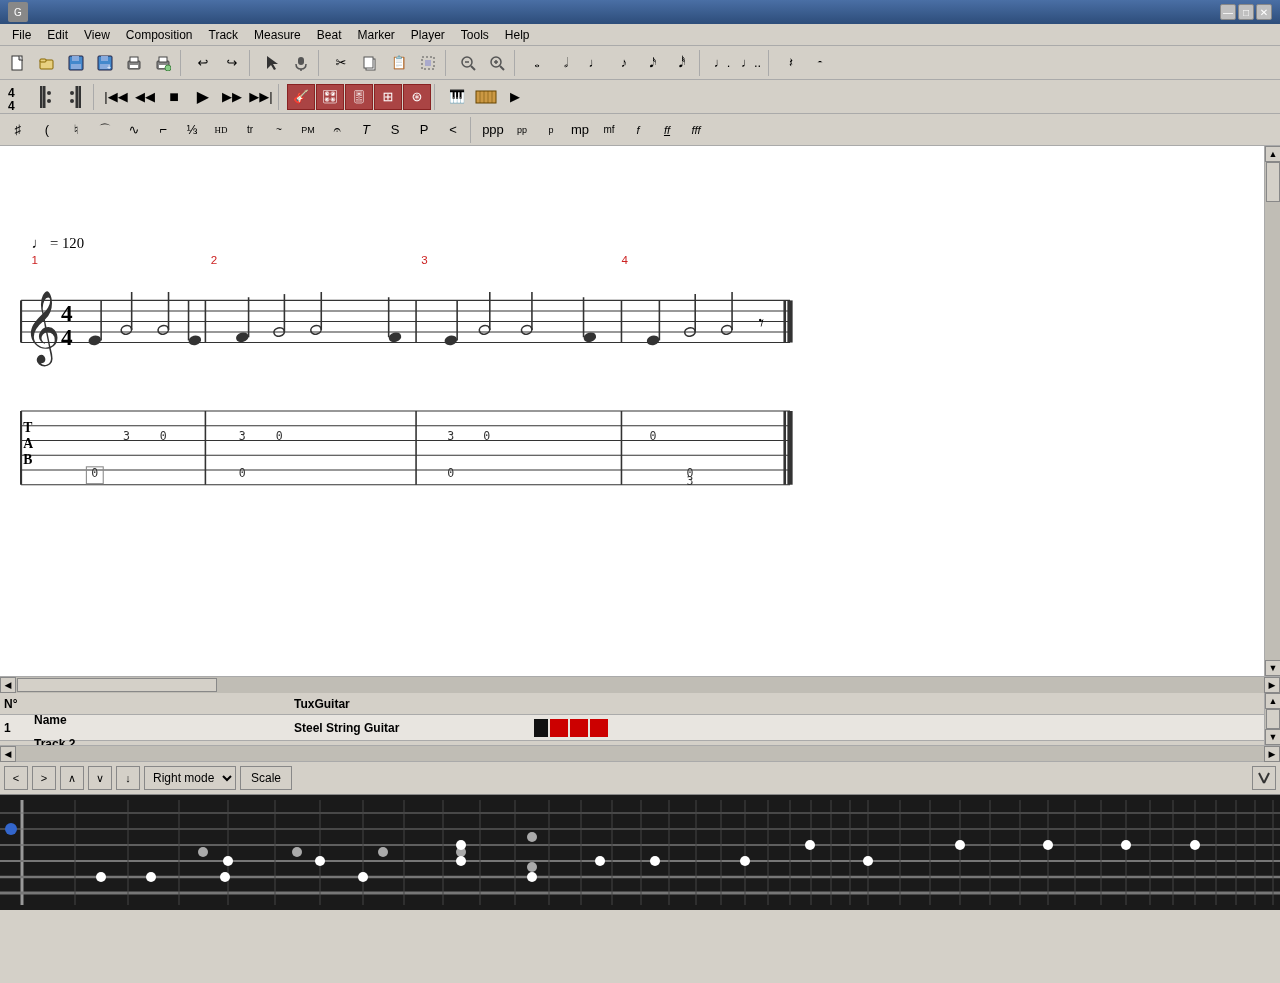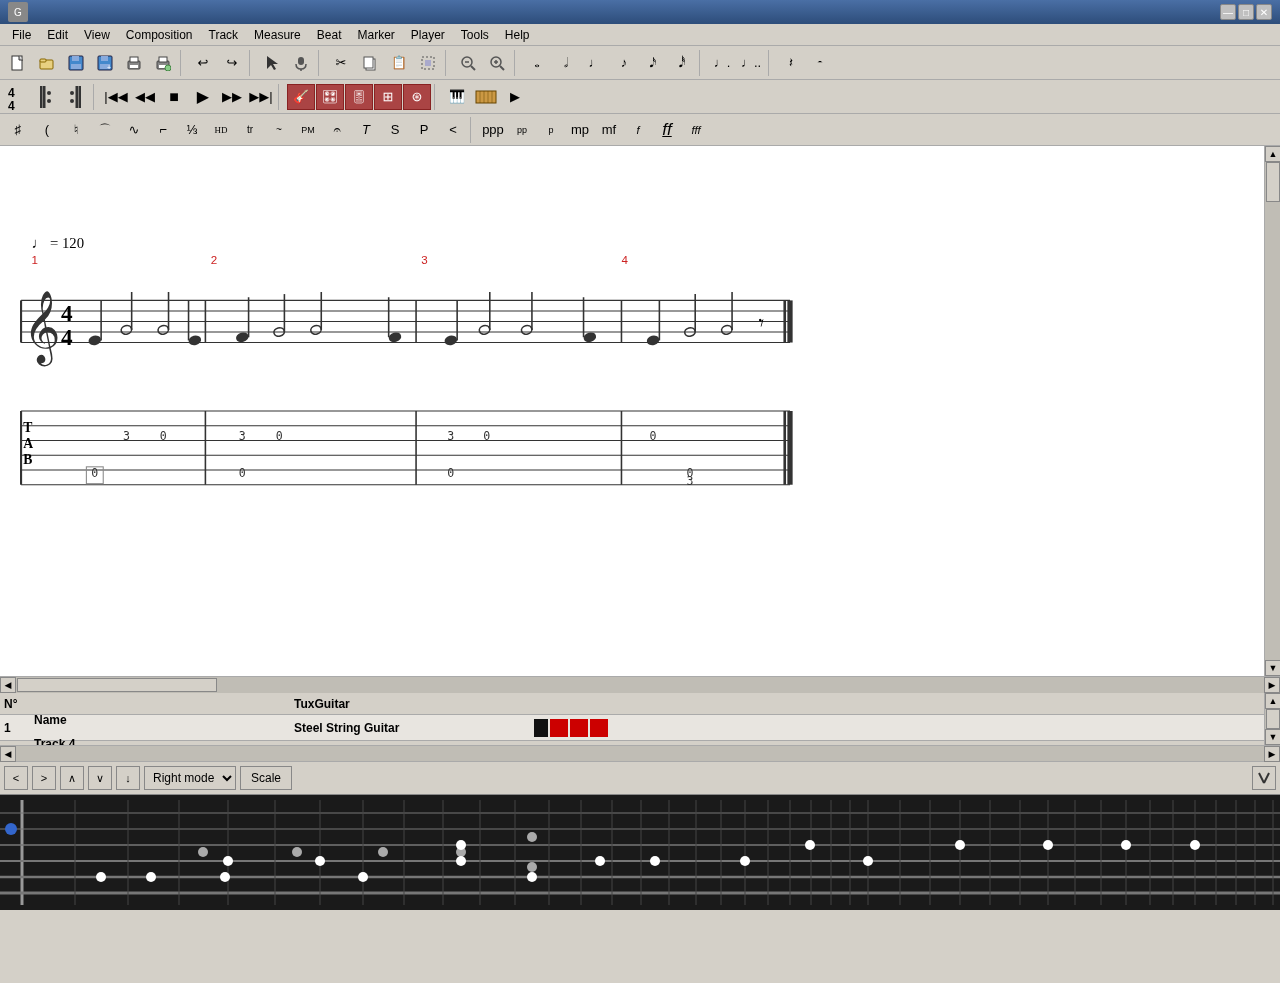--- a/index.html
+++ b/index.html
@@ -460,23 +460,23 @@
   <div class="tb-btn">𝄐</div>
   <div class="tb-btn" style="font-style:italic;">T</div>
   <div class="tb-btn">S</div>
   <div class="tb-btn">P</div>
   <div class="tb-btn">&lt;</div>
   <div class="tb-sep"></div>
   <div class="tb-btn" style="font-size:13px;">ppp</div>
   <div class="tb-btn" style="font-size:9px;">pp</div>
   <div class="tb-btn" style="font-size:9px;">p</div>
   <div class="tb-btn" style="font-size:13px;">mp</div>
-  <div class="tb-btn" style="font-size:13px;">mf</div>
+  <div class="tb-btn" style="font-size:10px;">mf</div>
   <div class="tb-btn" style="font-style:italic;font-size:11px;">f</div>
-  <div class="tb-btn" style="font-style:italic;font-size:17px;text-decoration:underline;">ff</div>
+  <div class="tb-btn" style="font-style:italic;font-size:11px;text-decoration:underline;">ff</div>
   <div class="tb-btn" style="font-style:italic;font-size:11px;">fff</div>
 </div>
 
 <div id="main-area">
   <div id="score-area">
     <svg id="notation-svg" viewBox="0 0 1200 370" xmlns="http://www.w3.org/2000/svg">
 
       <text x="30" y="30" font-size="14" font-family="serif">♩ = 120</text>
 
       <text x="30" y="45" font-size="11" fill="#cc2222">1</text>
@@ -608,21 +608,21 @@
   <div id="track-area">
     <div id="track-content">
       <div id="track-header">
         <div class="track-col-no">N°</div>
         <div class="track-col-name">Name</div>
         <div class="track-col-inst">TuxGuitar</div>
         <div class="track-col-data"></div>
       </div>
       <div id="track-row">
         <div class="track-col-no">1</div>
-        <div class="track-col-name">Track 4</div>
+        <div class="track-col-name">Track 2</div>
         <div class="track-col-inst">Steel String Guitar</div>
         <div class="track-col-data" style="display:flex;align-items:center;gap:1px;padding-left:4px;">
           <span style="display:inline-block;width:14px;height:18px;background:#111;margin-right:1px;"></span>
           <span style="display:inline-block;width:18px;height:18px;background:#cc0000;margin-right:1px;"></span>
           <span style="display:inline-block;width:18px;height:18px;background:#cc0000;margin-right:1px;"></span>
           <span style="display:inline-block;width:18px;height:18px;background:#cc0000;margin-right:1px;"></span>
         </div>
       </div>
     </div>
     <div id="track-vscroll" style="display:flex;flex-direction:column;">

